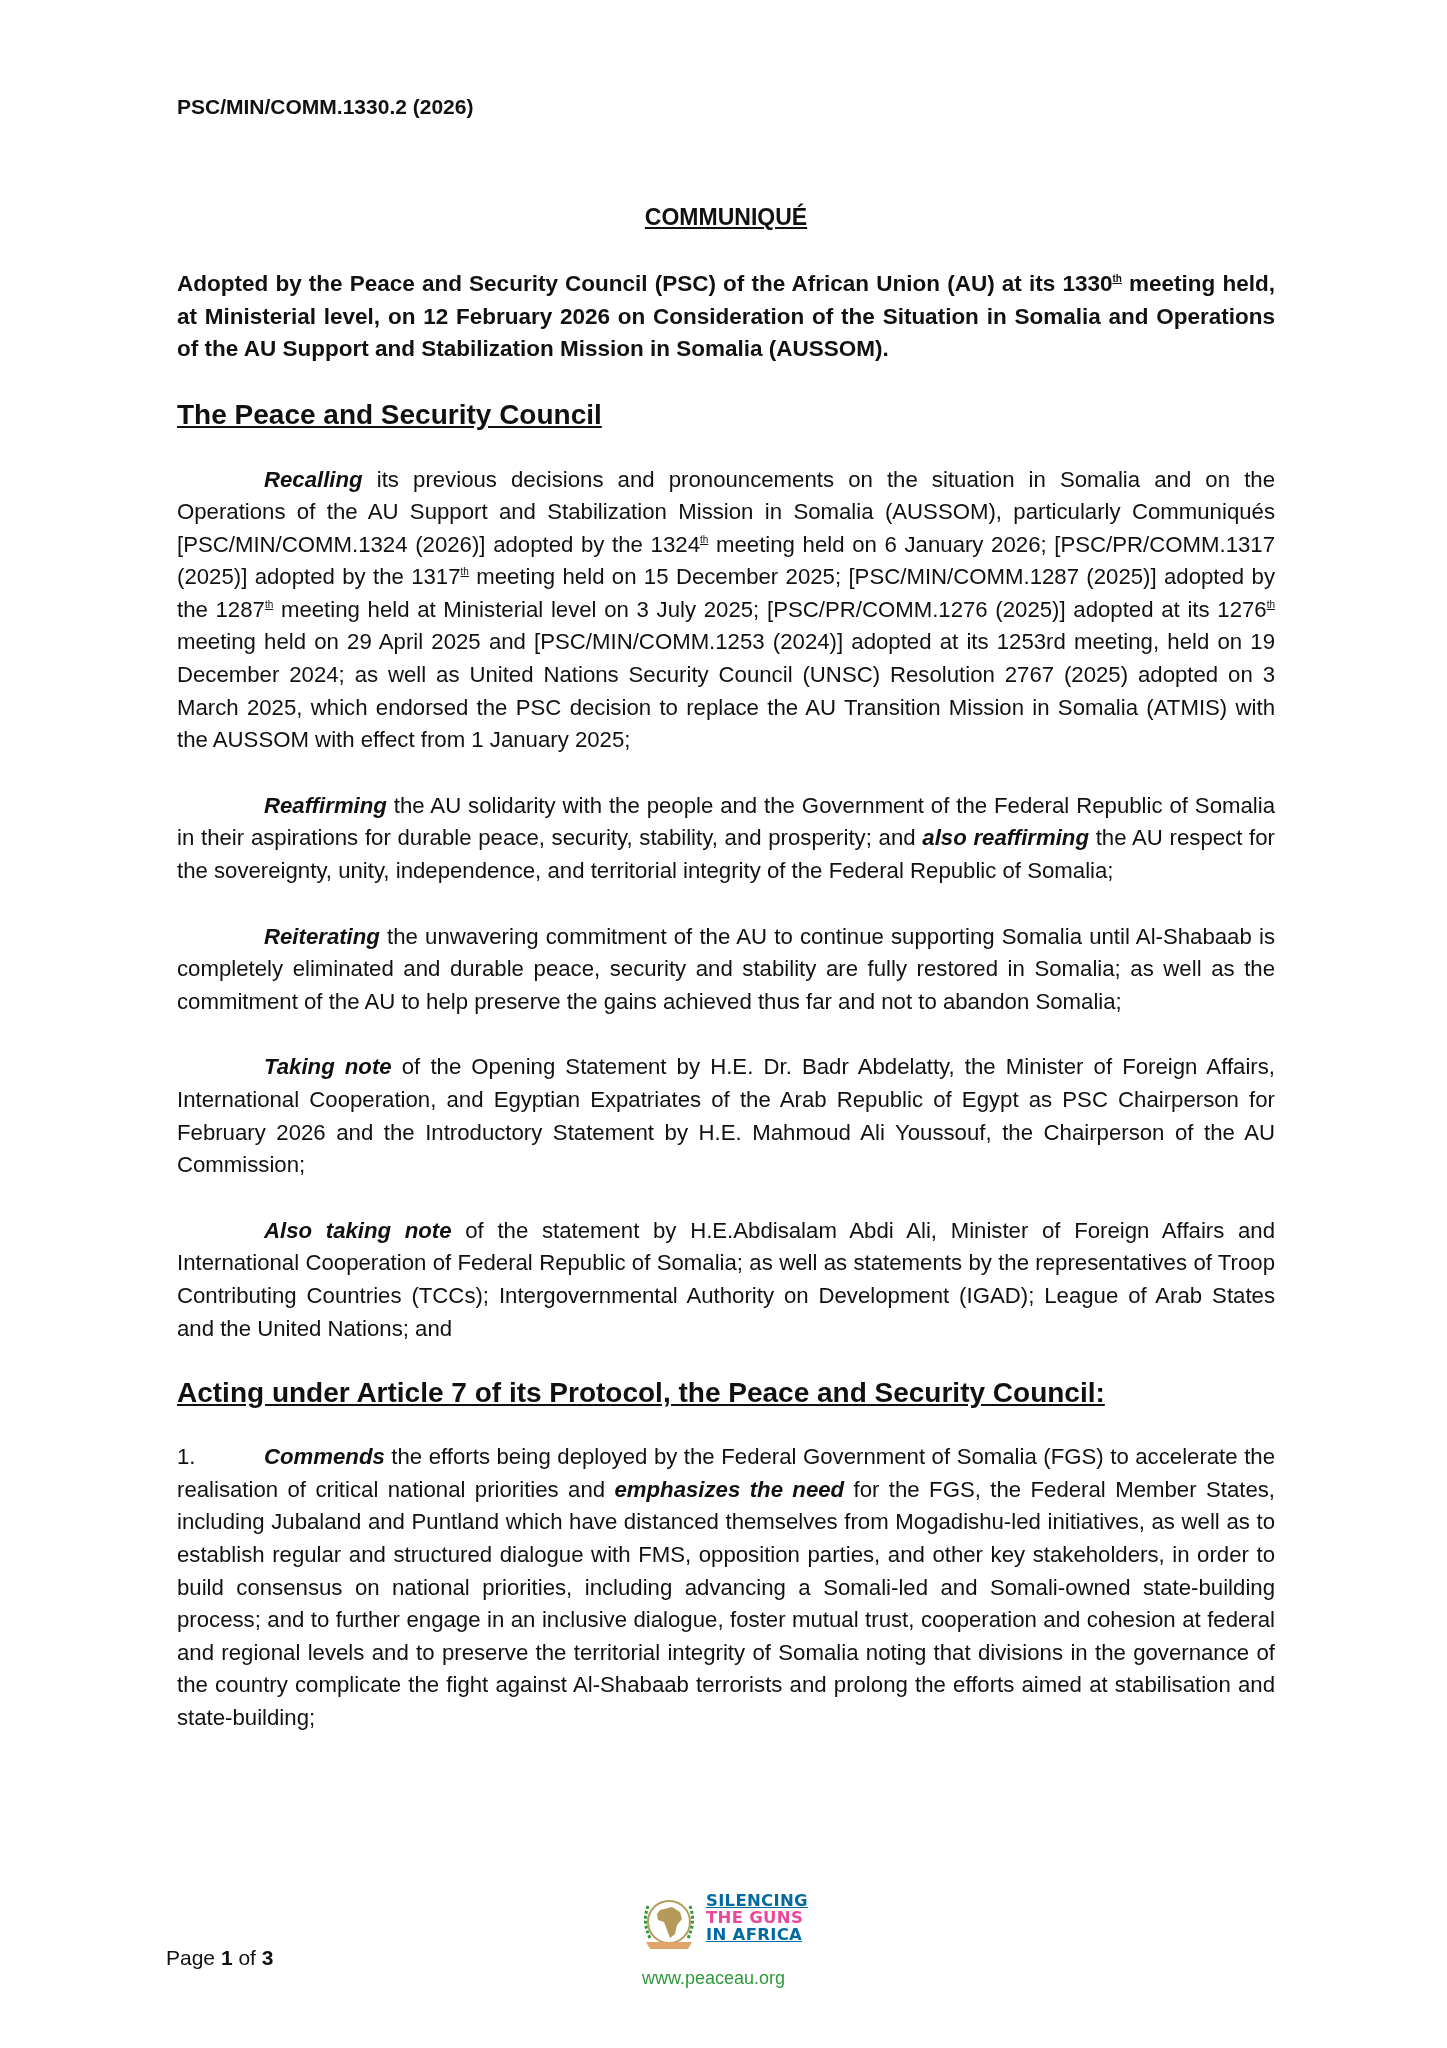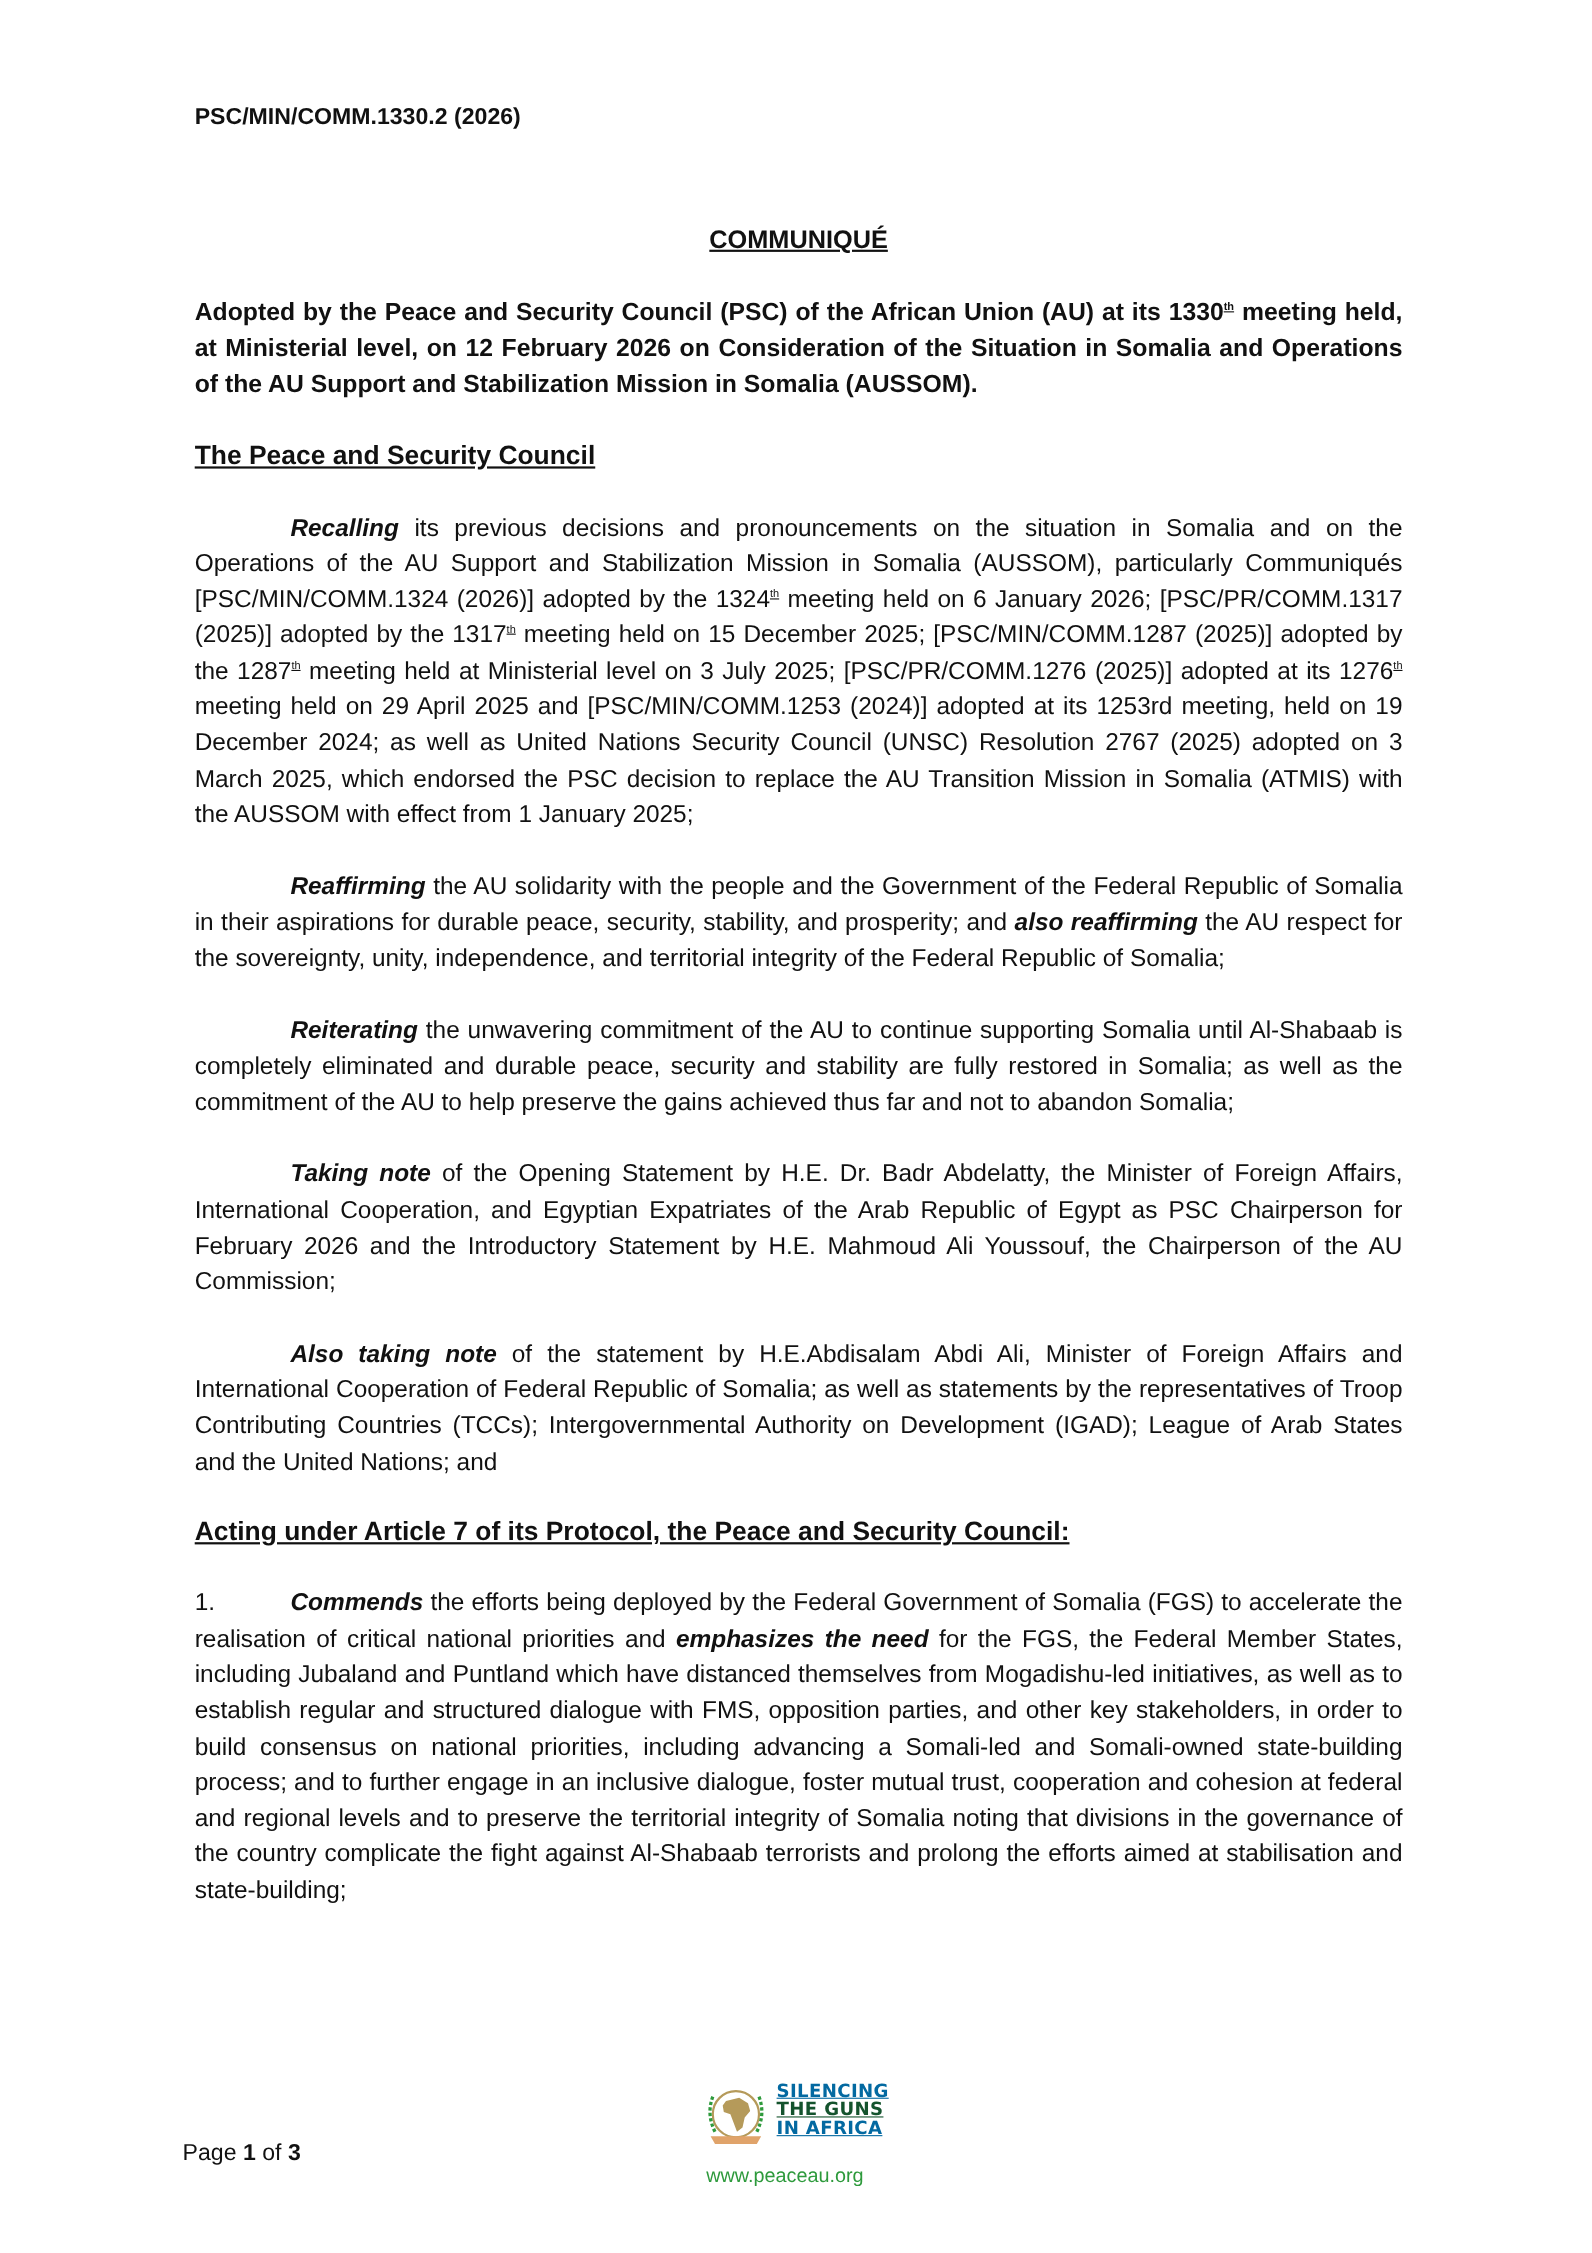--- a/index.html
+++ b/index.html
@@ -5,36 +5,36 @@
   html, body { margin: 0; padding: 0; background: #ffffff; }
   body { width: 1447px; height: 2048px; position: relative; overflow: hidden;
          font-family: "Liberation Sans", sans-serif; color: #111; }
   .page { position: absolute; left: 0; top: 0; width: 1447px; height: 2048px; background: #fff; }
   .content { position: absolute; left: 177px; width: 1098px; top: 92px; }
   .ref { font-weight: bold; font-size: 21px; margin: 0; height: 30px; line-height: 30px; }
   .title { text-align: center; font-weight: bold; font-size: 23px; text-decoration: underline;
            margin: 0; margin-top: 80px; line-height: 30px; }
   .intro { font-weight: bold; font-size: 22.5px; line-height: 32.5px; text-align: justify;
            margin: 36px 0 0 0; }
-  .section-head { font-weight: bold; font-size: 24px; text-decoration: underline; margin: 34px 0 0 0; line-height: 30px; }
+  .section-head { font-weight: bold; font-size: 28px; text-decoration: underline; margin: 34px 0 0 0; line-height: 30px; }
   p.para { font-size: 22.2px; line-height: 32.6px; text-align: justify; margin: 0; text-indent: 87px; }
   .gap1 { margin-top: 34px !important; }
   .gap2 { margin-top: 33px !important; }
   .kw { font-weight: bold; font-style: italic; }
   sup { font-size: 10px; line-height: 0; vertical-align: 9px; text-decoration: underline; }
   .numbered { text-indent: 0 !important; }
   .num { display: inline-block; width: 87px; }
   .footer-page { position: absolute; left: 166px; top: 1946px; font-size: 21px; }
   .footer-page b { font-weight: bold; }
   .logo { position: absolute; left: 636px; top: 1892px; width: 180px; height: 80px; }
   .logo-emblem { position: absolute; left: 0; top: 0; width: 68px; height: 66px; }
   .logo-text { position: absolute; left: 70px; top: 0; font-family: "DejaVu Sans", sans-serif;
                font-weight: bold; font-size: 16.5px; line-height: 17px; letter-spacing: 0.3px; }
   .logo-l1, .logo-l3 { color: #0369a1; text-decoration: underline; }
-  .logo-l2 { color: #14532d; text-decoration: underline; }
+  .logo-l2 { color: #ec4899; }
   .logo-url { position: absolute; left: 6px; top: 76px; color: #2e9a3c; font-size: 18px;
               font-family: "Liberation Sans", sans-serif; }
 </style>
 </head>
 <body>
 
 <div class="page">
   <div class="content">
     <p class="ref">PSC/MIN/COMM.1330.2 (2026)</p>
     <p class="title">COMMUNIQUÉ</p>

